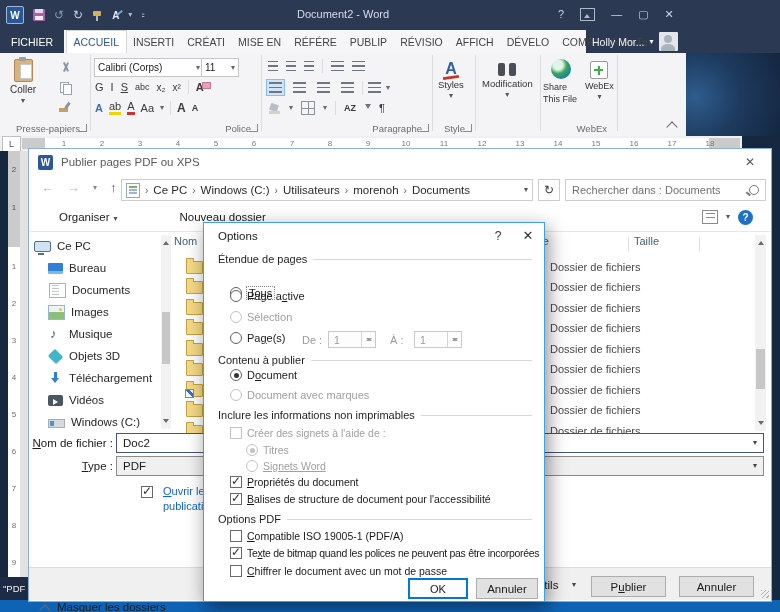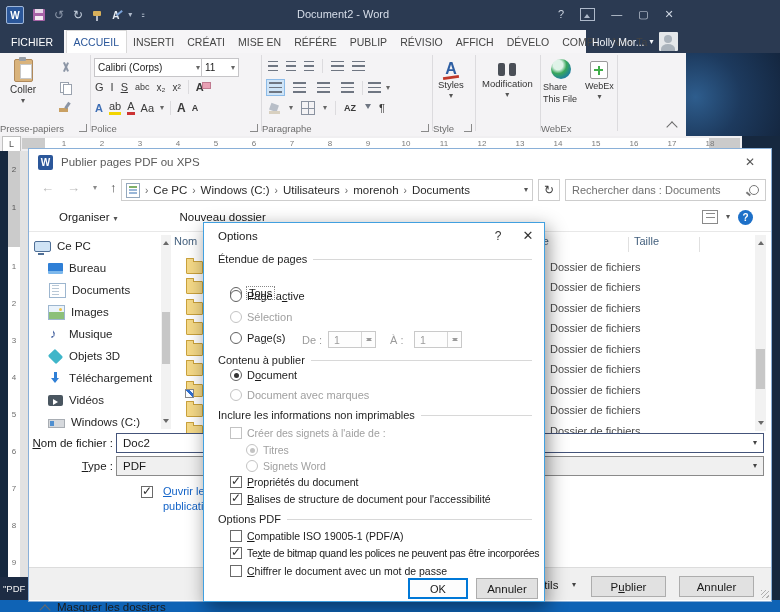--- a/index.html
+++ b/index.html
@@ -34,21 +34,21 @@
   .tab{font-size:10.5px;color:#444;padding:0 6.5px;display:flex;align-items:center;white-space:nowrap;}
   .tab.file{background:#2b3a52;color:#fff;padding:0 11px;margin-right:2px;}
   .tab.active{background:#fff;color:#2b579a;border:1px solid #d8d8d8;border-bottom:none;}
   .account{position:absolute;left:592px;top:0;height:23px;display:flex;align-items:center;gap:5px;color:#f0f3f8;font-size:10.5px;}
   .avatar{width:19px;height:19px;background:#e4e7ea;border-radius:1px;position:relative;overflow:hidden;}
   .avatar::before{content:"";position:absolute;left:5.5px;top:3px;width:8px;height:8px;border-radius:50%;background:#aab3bc;}
   .avatar::after{content:"";position:absolute;left:2.5px;top:12px;width:14px;height:10px;border-radius:50% 50% 0 0;background:#aab3bc;}
   
   .ribbon{left:0;top:53px;width:686px;height:83px;background:#f4f3f5;display:flex;border-bottom:1px solid #cfced1;}
   .rgroup{position:relative;height:83px;}
-  .glabel{position:absolute;bottom:2px;left:0;right:10px;text-align:left;font-size:9.5px;color:#6d6d6d;white-space:nowrap;}
+  .glabel{position:absolute;bottom:2px;left:0;right:10px;text-align:right;font-size:9.5px;color:#6d6d6d;white-space:nowrap;}
   .launch{position:absolute;right:3px;bottom:4px;width:7px;height:7px;border-right:1px solid #8a8a8a;border-bottom:1px solid #8a8a8a;}
   .gsep{width:1px;background:#dcdbde;height:76px;margin-top:2px;}
   .bigbtn{position:absolute;display:flex;flex-direction:column;align-items:center;gap:2px;font-size:10px;color:#333;}
   .i-clip{width:17px;height:21px;background:#d9b37c;border:1px solid #b0895a;border-radius:2px;position:relative;}
   .i-clip::before{content:"";position:absolute;left:4px;top:-3px;width:7px;height:4px;background:#9aa0a8;border-radius:1px;}
   .i-clip::after{content:"";position:absolute;left:5px;top:4px;width:10px;height:13px;background:#fff;border:1px solid #c8c8c8;}
   .mini{width:15px;height:13px;position:relative;display:inline-block;}
   .i-cut::before,.i-cut::after{content:"";position:absolute;left:7px;top:1px;width:1.5px;height:10px;background:#8b95a5;}
   .i-cut::before{transform:rotate(25deg);}.i-cut::after{transform:rotate(-25deg);}
   .i-copy::before{content:"";position:absolute;left:2px;top:1px;width:7px;height:9px;background:#fff;border:1px solid #9aa2ae;}
@@ -671,21 +671,21 @@
         <span>Inclure les informations non imprimables</span>
       </div>
     <div class="orow dis small" style="top:204px;">
       <span class="cb dis"></span>
       <span>Créer des signets à l'aide de :</span>
     </div>
     <div class="orow dis small" style="top:221px;left:42px;">
       <span class="radio dis sel"></span>
       <span>Titres</span>
     </div>
-    <div class="orow dis small" style="top:237px;left:42px;">
+    <div class="orow dis small" style="top:237px;left:42px;text-decoration:underline;">
       <span class="radio dis"></span>
       <span>Signets Word</span>
     </div>
     <div class="orow small" style="top:253px;">
       <span class="cb checked"></span>
       <span><span class="u">P</span><span>ropriétés du document</span></span>
     </div>
     <div class="orow small" style="top:270px;">
       <span class="cb checked"></span>
       <span><span class="u">B</span><span>alises de structure de document pour l'accessibilité</span></span>

